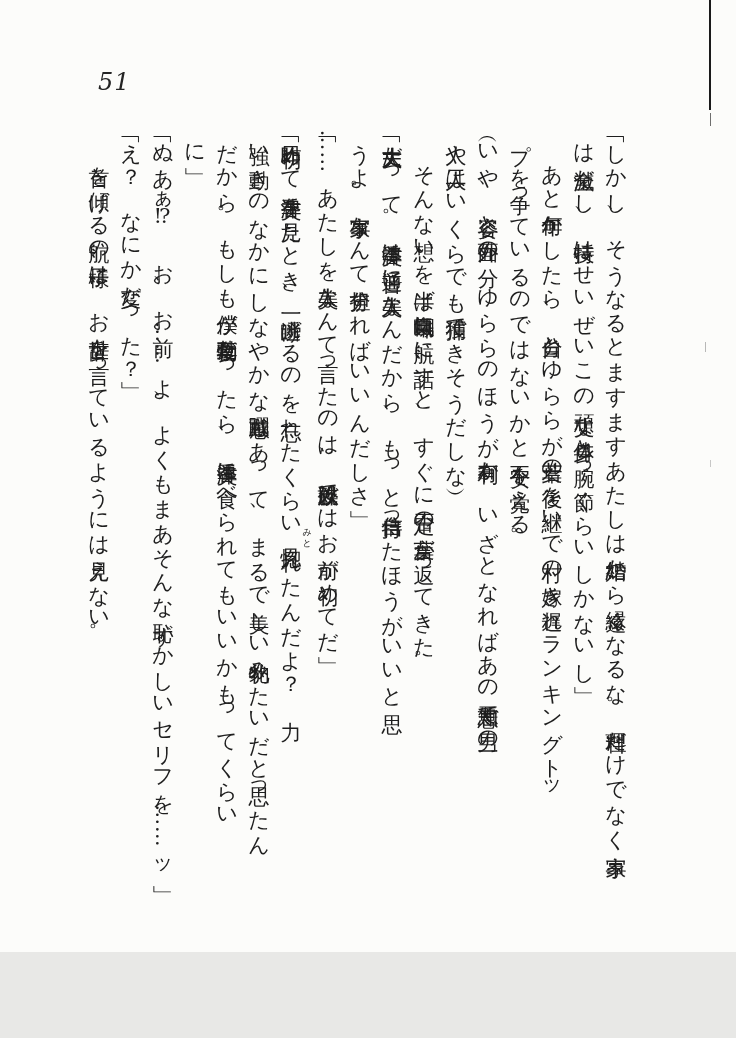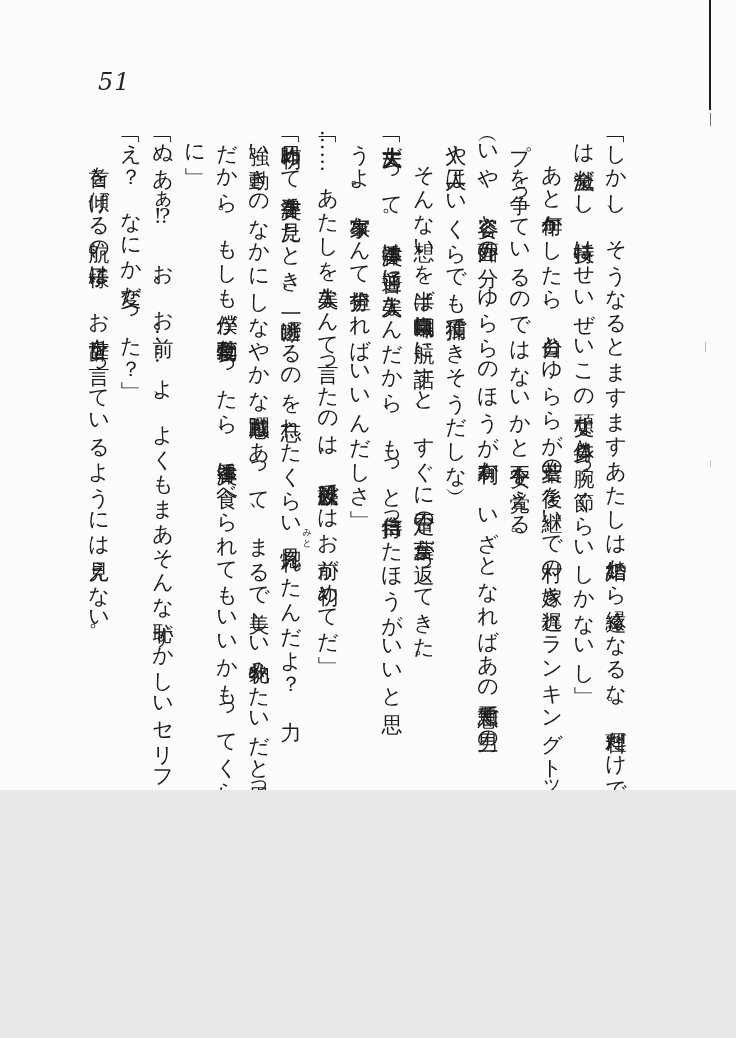--- a/index.html
+++ b/index.html
@@ -3,21 +3,21 @@
 <meta charset="utf-8">
 <style>
   html, body {
     margin: 0;
     padding: 0;
     background: #e8e8e6;
   }
   .page {
     position: relative;
     width: 736px;
-    height: 790px;
+    height: 952px;
     background: #fcfcfa;
     overflow: hidden;
     font-family: "DejaVu Serif", "Liberation Serif", serif;
     color: #1c1c1c;
   }
   .page-number {
     position: absolute;
     top: 68px;
     left: 98px;
     font-size: 24px;

